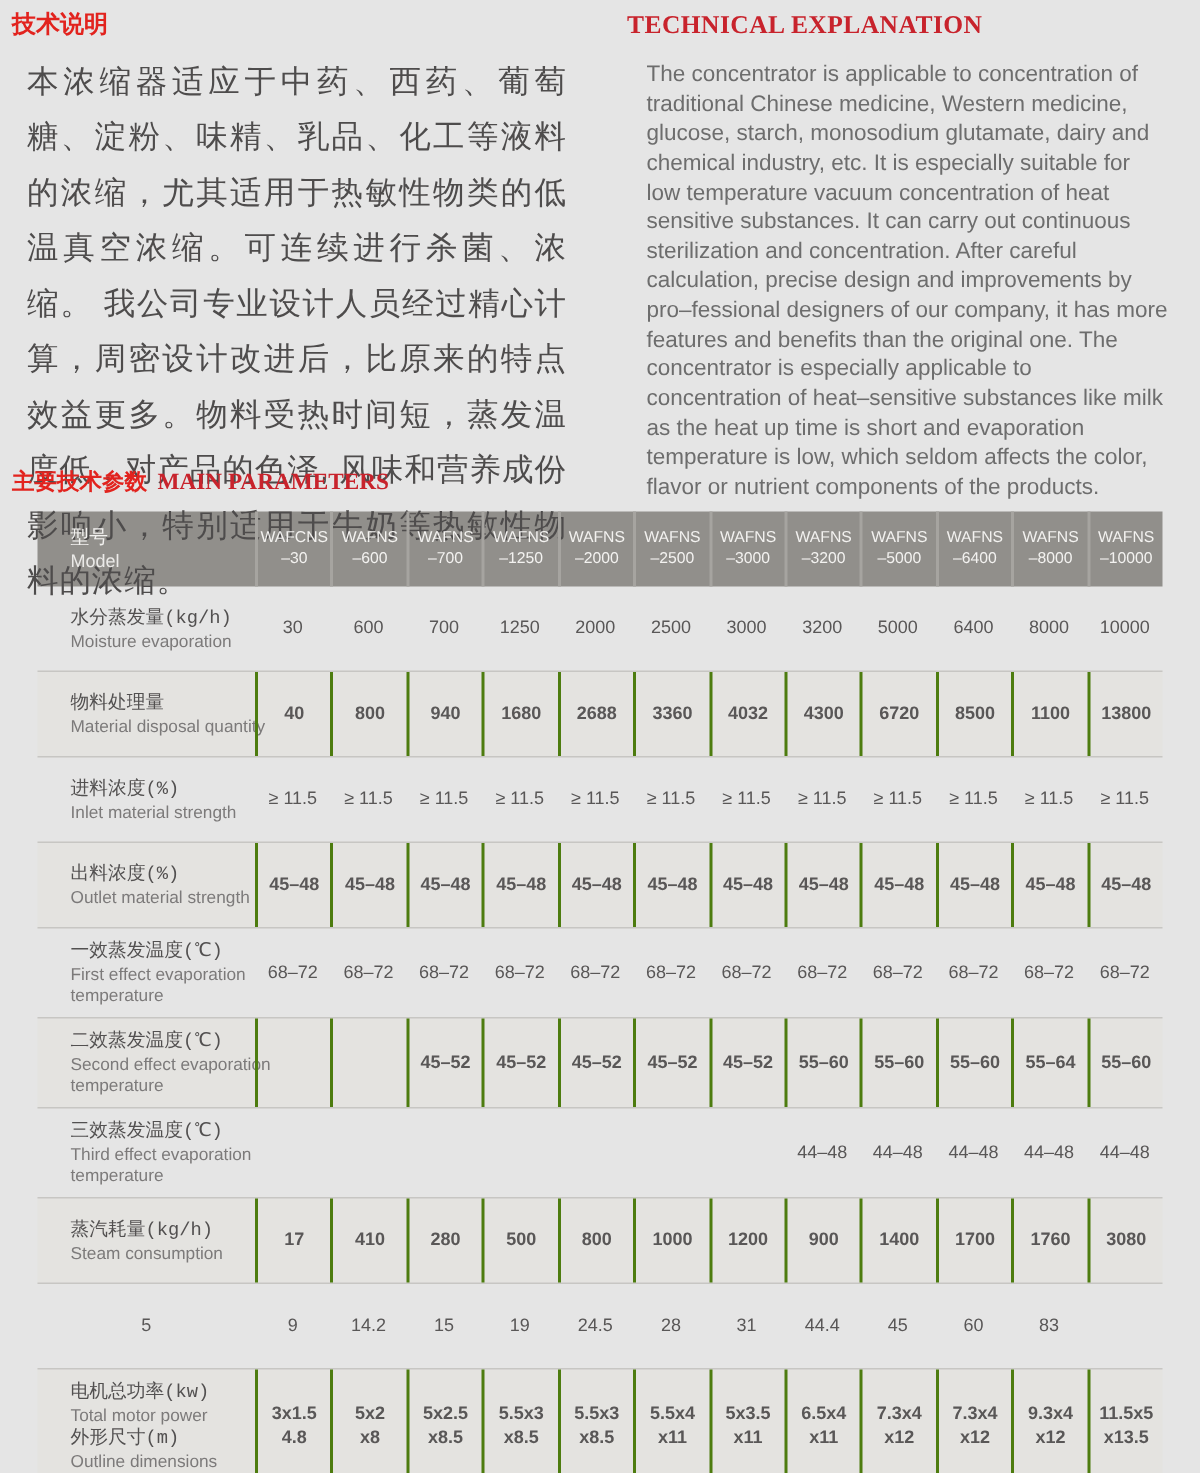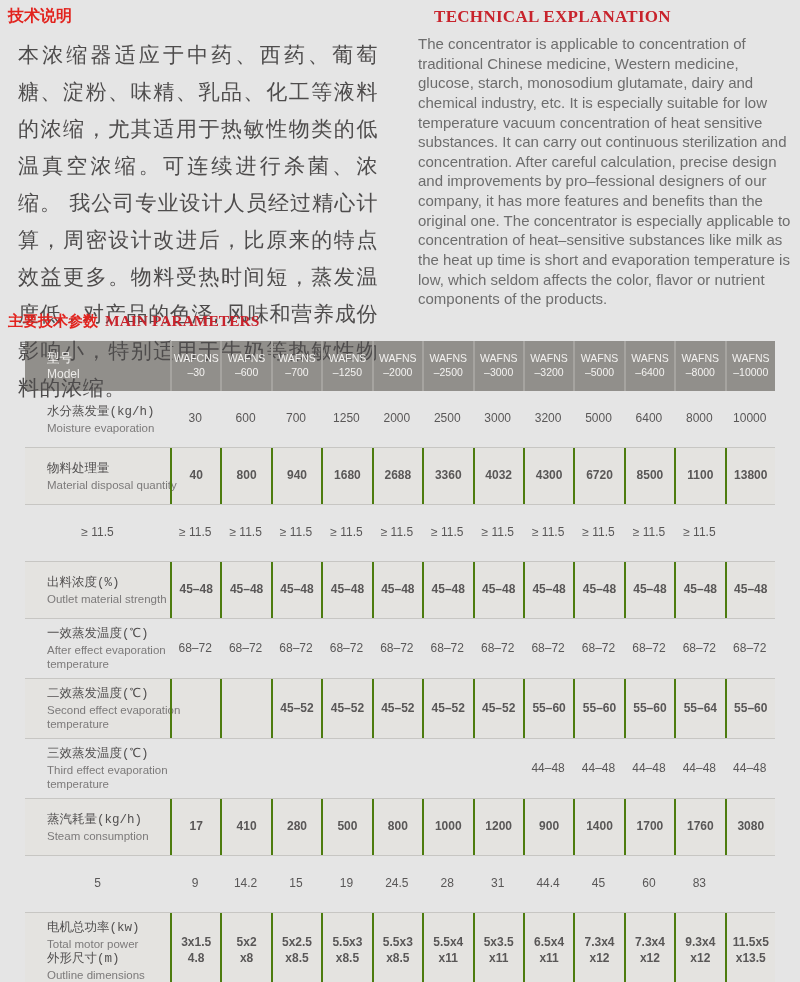--- a/index.html
+++ b/index.html
@@ -10,23 +10,23 @@
   }
   html,body{margin:0;padding:0;background:#fff;}
   .page{position:relative;width:800px;height:982px;background:#e5e5e5;overflow:hidden;
         font-family:"Liberation Sans","DejaVu Sans",sans-serif;}
   .top{display:flex;height:298px;padding:6px 8px 0 8px;box-sizing:border-box;}
   .col-left{width:392px;box-sizing:border-box;padding-right:12px;}
   .col-right{flex:1;box-sizing:border-box;padding-left:18px;}
   .zh-title{margin:0 0 9px 0;font-size:16px;font-weight:bold;color:var(--red-zh);}
   .zh-body{margin:10px;font-size:21px;line-height:1.76;letter-spacing:0.6px;
            color:#4e4c4c;text-align:justify;}
-  .en-title{margin:1px 0 7px 16px;font-family:"Liberation Serif","DejaVu Serif",serif;
+  .en-title{margin:1px 0 7px 0;font-family:"Liberation Serif","DejaVu Serif",serif;
             font-size:17px;font-weight:bold;color:var(--red-en);letter-spacing:0.3px;}
-  .en-body{margin:0;font-size:15px;line-height:1.31;color:var(--en-text);}
+  .en-body{margin:13px;font-size:15px;line-height:1.31;color:var(--en-text);}
   .params-heading{margin:14px 0 10px 8px;}
   .params-heading .ph-zh{font-size:15px;font-weight:bold;color:var(--red-zh);}
   .params-heading .ph-en{font-family:"Liberation Serif","DejaVu Serif",serif;
             font-size:15.5px;font-weight:bold;color:var(--red-en);margin-left:7px;}
   .ptable{margin:8px 0 0 25px;width:750px;}
   .trow{display:grid;grid-template-columns:145px repeat(12,1fr);}
   .cell{display:flex;align-items:center;justify-content:center;text-align:center;
         white-space:pre-line;line-height:1.3;box-sizing:border-box;}
   .thead{background:var(--hdr-bg);min-height:50px;}
   .thead .cell{color:var(--hdr-text);font-size:10.5px;}
@@ -116,20 +116,21 @@
         <div class="cell">2688</div>
         <div class="cell">3360</div>
         <div class="cell">4032</div>
         <div class="cell">4300</div>
         <div class="cell">6720</div>
         <div class="cell">8500</div>
         <div class="cell">1100</div>
         <div class="cell">13800</div>
       </div>
       <div class="trow brow">
+        <div class="cell label-cell"><div class="ll-zh">进料浓度(%)</div><div class="ll-en">Inlet material strength</div></div>
         <div class="cell">≥ 11.5</div>
         <div class="cell">≥ 11.5</div>
         <div class="cell">≥ 11.5</div>
         <div class="cell">≥ 11.5</div>
         <div class="cell">≥ 11.5</div>
         <div class="cell">≥ 11.5</div>
         <div class="cell">≥ 11.5</div>
         <div class="cell">≥ 11.5</div>
         <div class="cell">≥ 11.5</div>
         <div class="cell">≥ 11.5</div>
@@ -145,21 +146,21 @@
         <div class="cell">45–48</div>
         <div class="cell">45–48</div>
         <div class="cell">45–48</div>
         <div class="cell">45–48</div>
         <div class="cell">45–48</div>
         <div class="cell">45–48</div>
         <div class="cell">45–48</div>
         <div class="cell">45–48</div>
       </div>
       <div class="trow brow">
-        <div class="cell label-cell"><div class="ll-zh">一效蒸发温度(℃)</div><div class="ll-en">After effect evaporation</div><div class="ll-en">temperature</div></div>
+        <div class="cell label-cell"><div class="ll-zh">一效蒸发温度(℃)</div><div class="ll-en">First effect evaporation</div><div class="ll-en">temperature</div></div>
         <div class="cell">68–72</div>
         <div class="cell">68–72</div>
         <div class="cell">68–72</div>
         <div class="cell">68–72</div>
         <div class="cell">68–72</div>
         <div class="cell">68–72</div>
         <div class="cell">68–72</div>
         <div class="cell">68–72</div>
         <div class="cell">68–72</div>
         <div class="cell">68–72</div>

